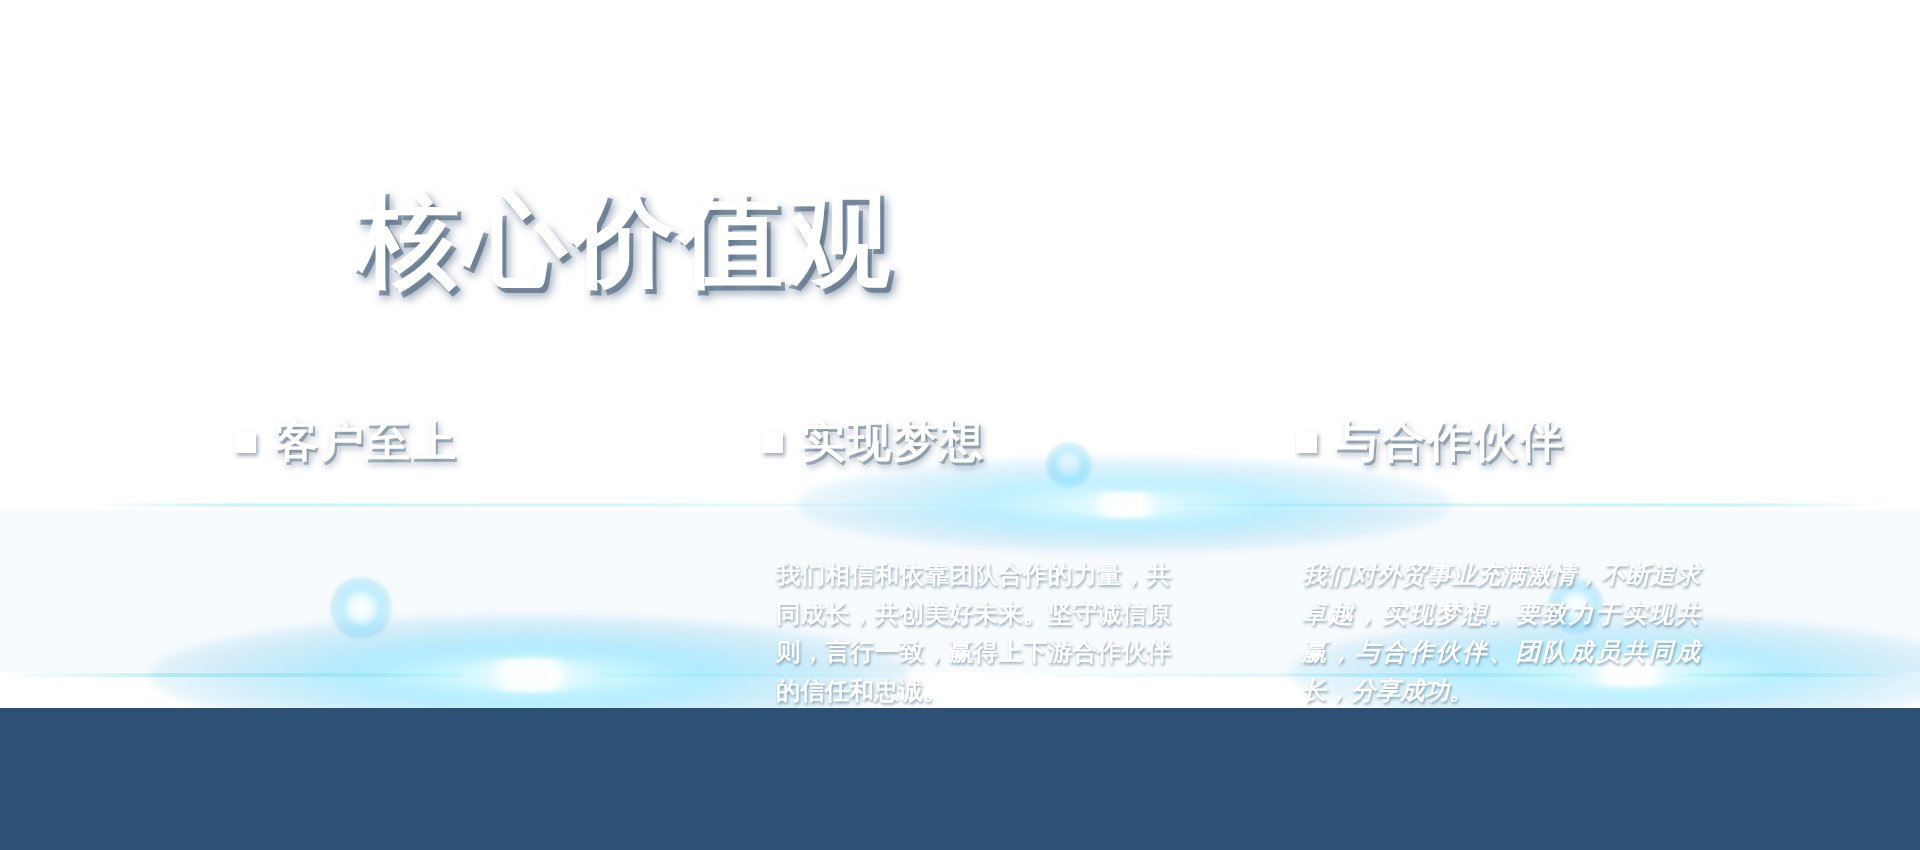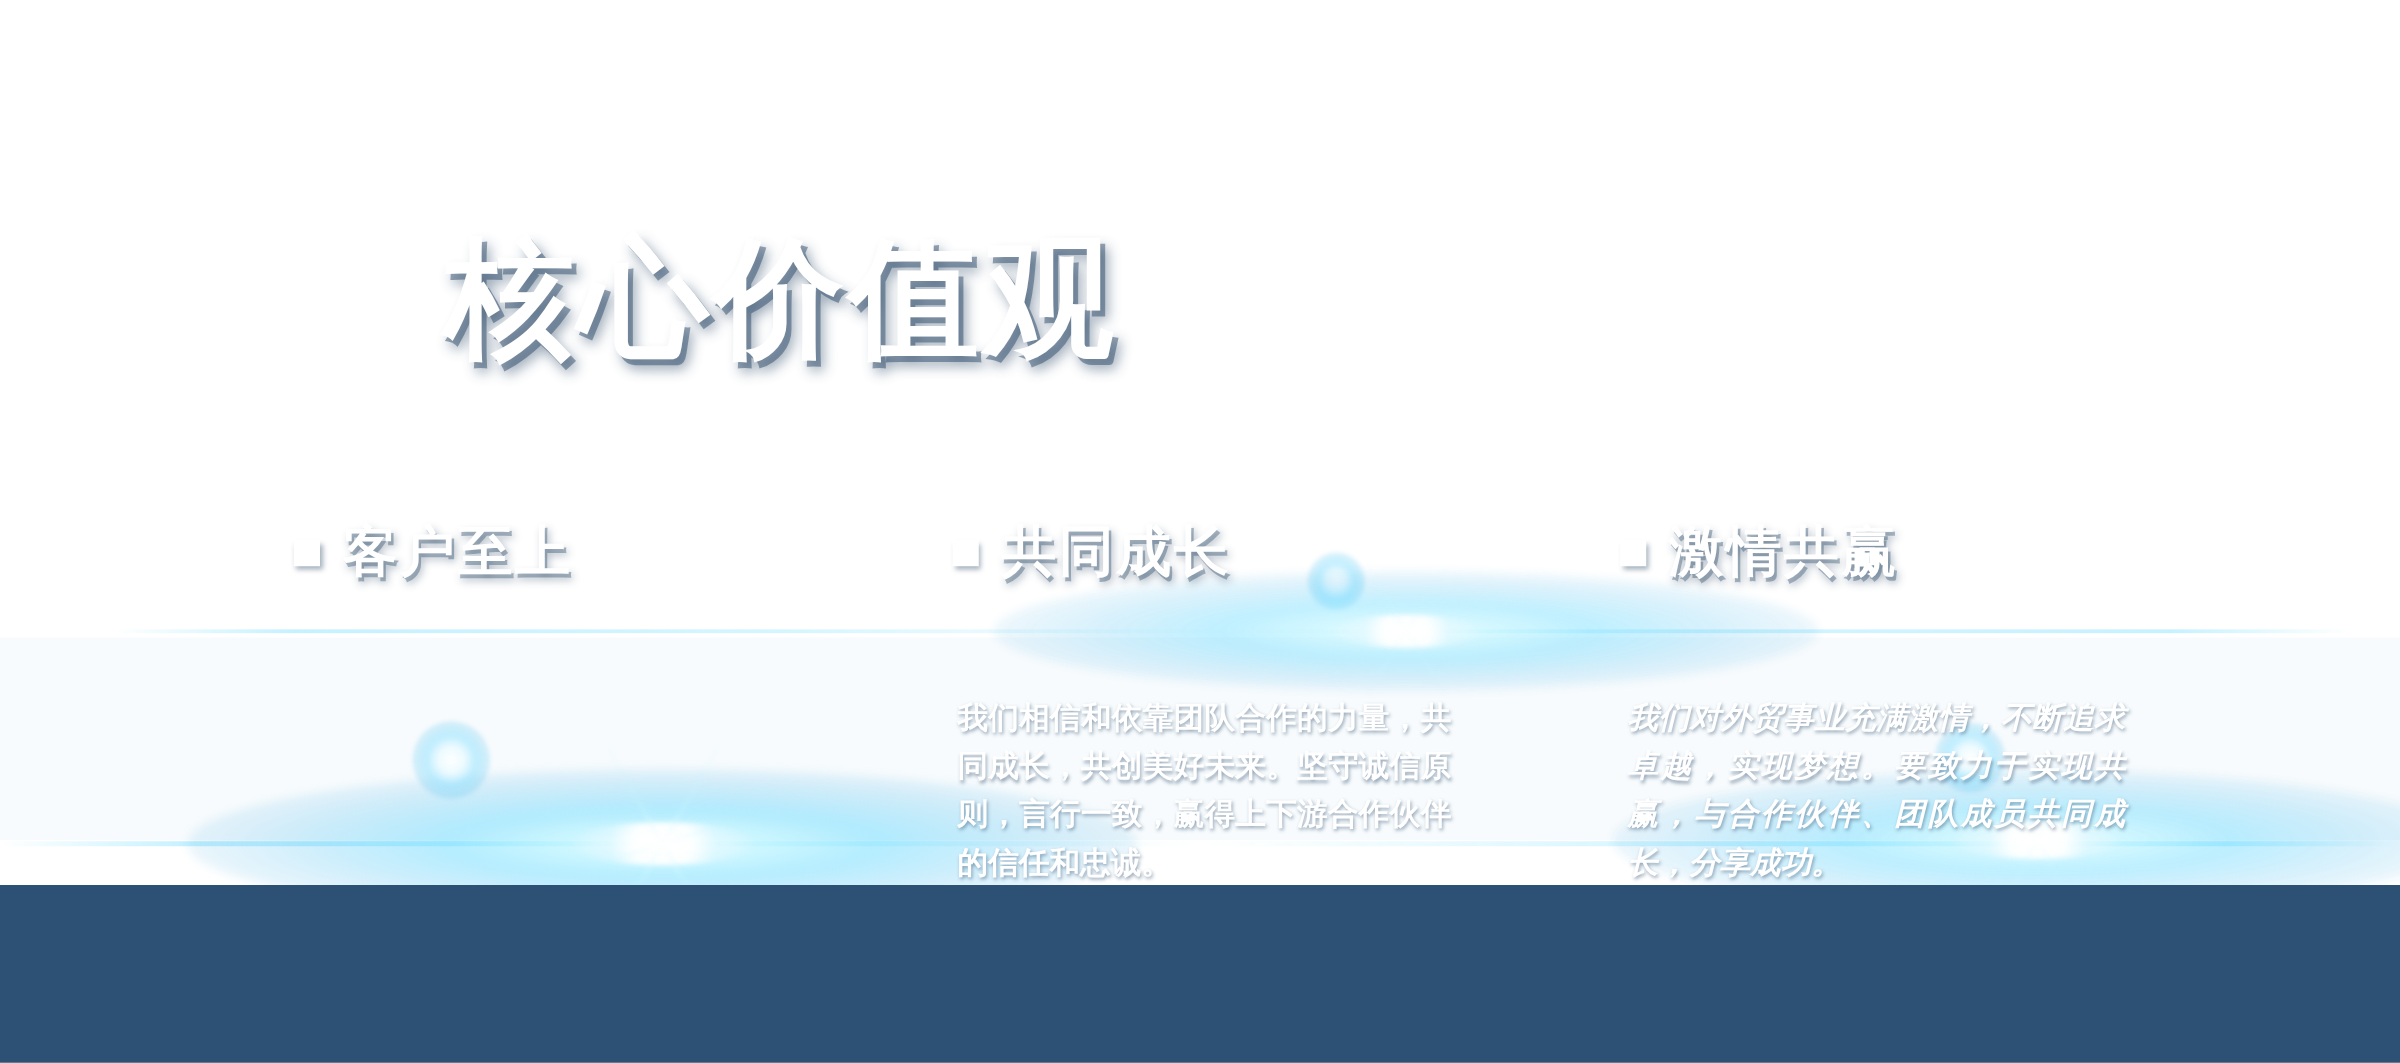--- a/index.html
+++ b/index.html
@@ -169,21 +169,21 @@
     font-weight: bold;
     text-shadow: 1px 2px 3px rgba(30,65,100,0.45);
     text-align: justify;
   }
 
   #col1 { left: 222px; top: 420px; }
   #col1 .col-head { margin-left: 13px; align-items: center; }
   #col1 .col-body { width: 408px; margin-top: 92px; margin-left: 10px; }
 
   #col2 { left: 762px; top: 420px; }
-  #col2 .col-body { width: 395px; margin-top: 92px; margin-left: 4px; }
+  #col2 .col-body { width: 395px; margin-top: 92px; margin-left: 14px; }
 
   #col3 { left: 1296px; top: 420px; }
   #col3 .col-body { width: 398px; margin-top: 92px; margin-left: 6px; font-style: italic; }
 </style>
 </head>
 <body>
 
 <div id="banner">
 
   <svg id="dotmap" viewBox="0 0 1920 850" preserveAspectRatio="none" aria-hidden="true">
@@ -282,26 +282,26 @@
   <div class="col" id="col1">
     <div class="col-head">
       <span class="bullet"></span>
       <span class="head-text">客户至上</span>
     </div>
   </div>
 
   <div class="col" id="col2">
     <div class="col-head">
       <span class="bullet"></span>
-      <span class="head-text">共同成长</span>
+      <span class="head-text">实现梦想</span>
     </div>
     <div class="col-body">我们相信和依靠团队合作的力量，共同成长，共创美好未来。坚守诚信原则，言行一致，赢得上下游合作伙伴的信任和忠诚。</div>
   </div>
 
   <div class="col" id="col3">
     <div class="col-head">
       <span class="bullet"></span>
-      <span class="head-text">激情共赢</span>
+      <span class="head-text">与合作伙伴</span>
     </div>
     <div class="col-body">我们对外贸事业充满激情，不断追求卓越，实现梦想。要致力于实现共赢，与合作伙伴、团队成员共同成长，分享成功。</div>
   </div>
 
 </div>
 
 </body></html>

